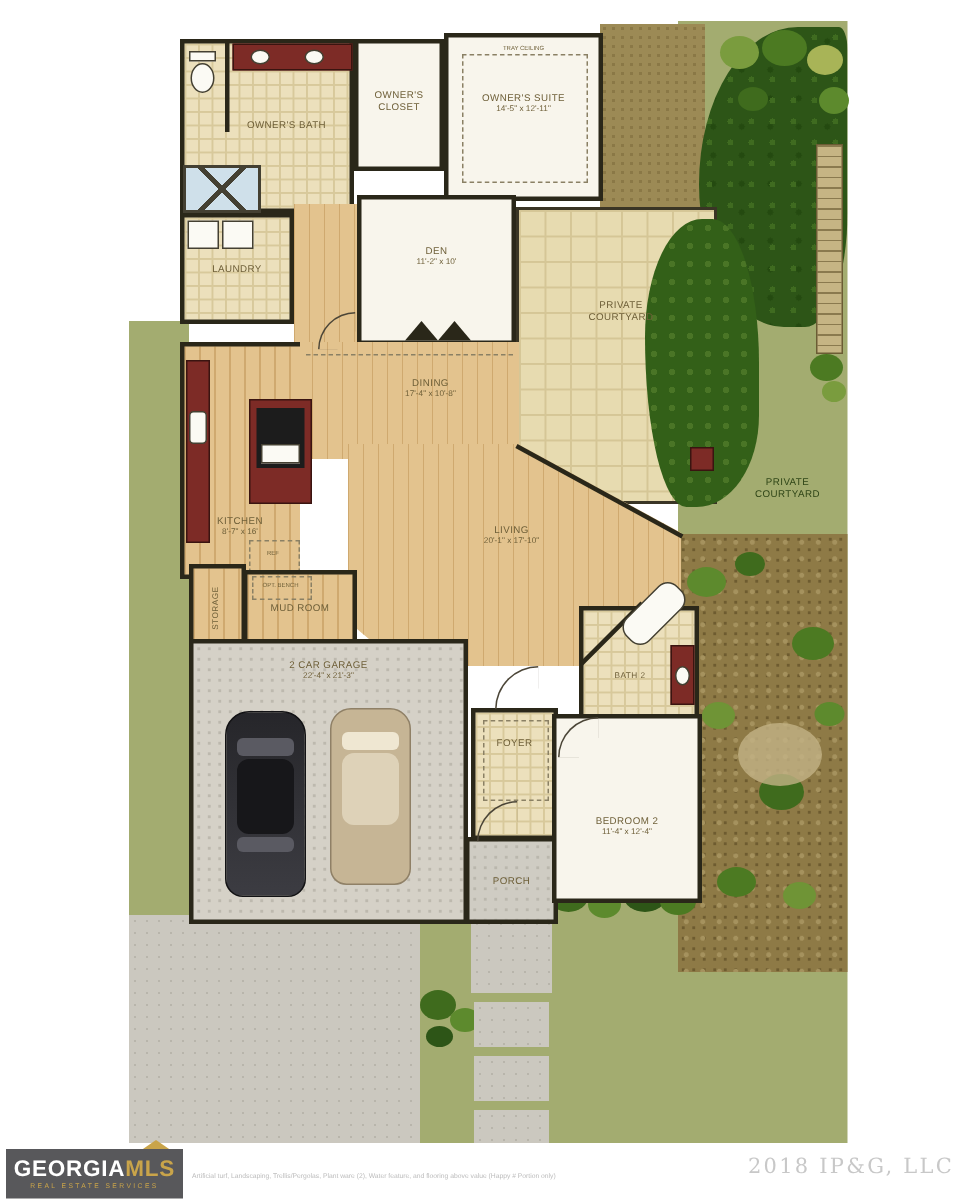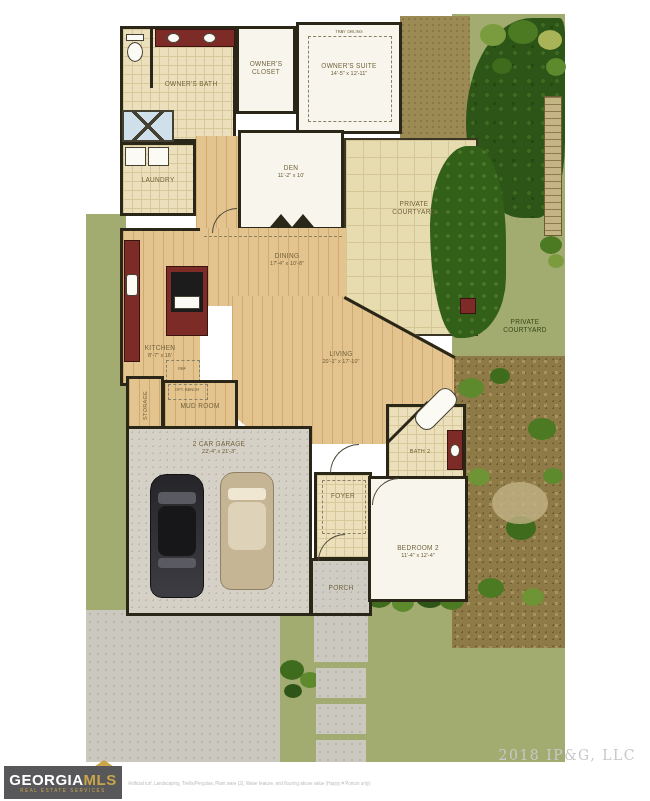--- a/index.html
+++ b/index.html
@@ -36,21 +36,21 @@
   
   .footer-logo{position:absolute;left:4px;top:766px;width:118px;height:33px;background:#58585b;
                display:flex;flex-direction:column;align-items:center;justify-content:center;line-height:1;}
   .brand-row{display:flex;align-items:baseline;}
   .brand-georgia{color:#ffffff;font-weight:bold;font-size:15px;letter-spacing:.5px;}
   .brand-mls{color:#c9a44a;font-weight:bold;font-size:15px;letter-spacing:.5px;}
   .brand-sub{color:#c9a44a;font-size:4.5px;letter-spacing:1.6px;margin-top:2px;}
   .roof{position:absolute;left:88px;top:760px;width:0;height:0;border-left:16px solid transparent;
         border-right:16px solid transparent;border-bottom:11px solid #c9a44a;}
   .disclaimer{position:absolute;left:128px;top:781px;width:272px;font-size:4.5px;color:#bcbcbc;}
-  .copyright{position:absolute;right:14px;top:747px;font-size:14px;color:#c8c8c8;letter-spacing:1.5px;
+  .copyright{position:absolute;right:14px;top:770px;font-size:14px;color:#c8c8c8;letter-spacing:1.5px;
              font-family:"DejaVu Serif",serif;}
 </style>
 </head>
 <body>
 
 <div class="canvas">
 
   <div class="abs olive" style="left:452px;top:14px;width:113px;height:748px;"></div>
   <div class="abs olive" style="left:86px;top:214px;width:40px;height:428px;"></div>
   <div class="abs olive" style="left:276px;top:608px;width:180px;height:154px;"></div>

